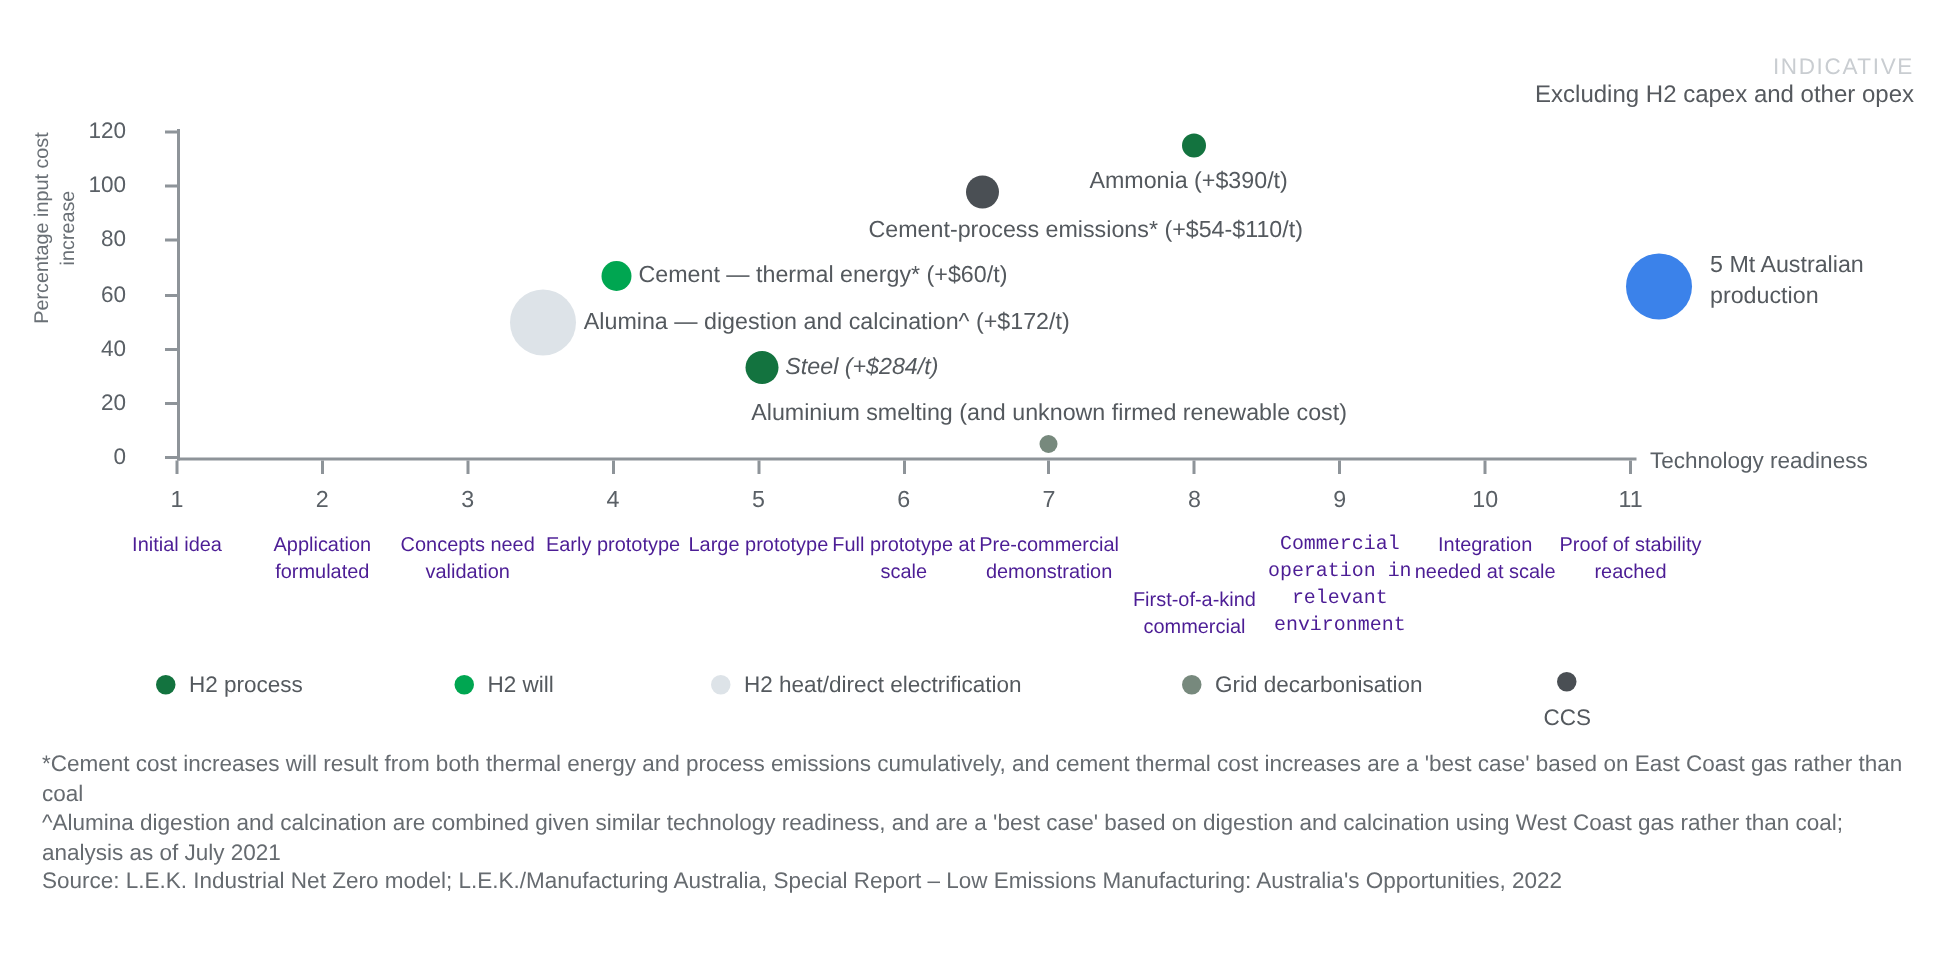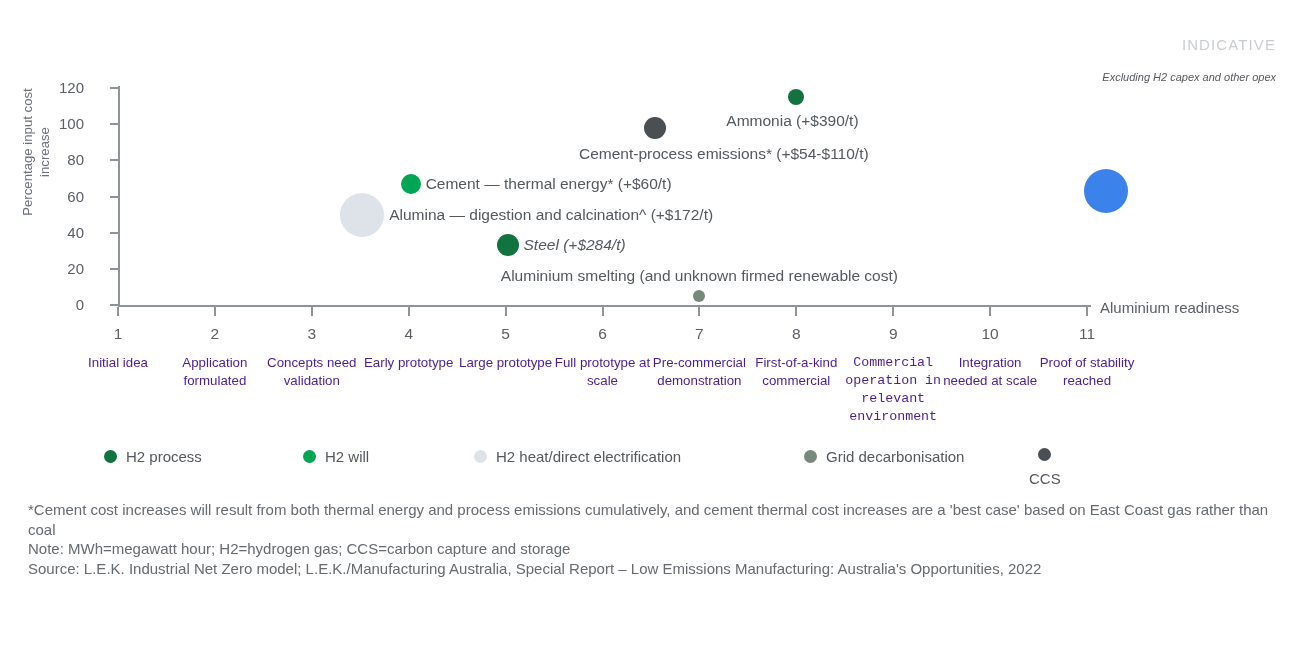--- a/index.html
+++ b/index.html
@@ -29,25 +29,24 @@
     top: 36px;
     font-size: 15px;
     letter-spacing: 1.1px;
     color: #c9cdd1;
     font-weight: 400;
     text-align: right;
   }
   #subtitle-note {
     position: absolute;
     right: 24px;
-    top: 71px;
-    font-size: 11px;
+    top: 55px;
+    font-size: 16px;
     color: #55595e;
     text-align: right;
-    font-style: italic;
   }
 
   
   .axis-line {
     position: absolute;
     background: #8e9499;
   }
   #y-axis-line {
     left: 118px;
     top: 86px;
@@ -204,21 +203,21 @@
 
 <div class="stage">
 
   <div id="indicative-label">INDICATIVE</div>
   <div id="subtitle-note">Excluding H2 capex and other opex</div>
 
   <div id="y-axis-line" class="axis-line"></div>
   <div id="x-axis-line" class="axis-line"></div>
 
   <div id="y-axis-title">Percentage input cost increase</div>
-  <div id="x-axis-title">Aluminium readiness</div>
+  <div id="x-axis-title">Technology readiness</div>
 
   <div id="y-ticks-layer">
       <div class="y-tick" style="top: 87px;"></div>
       <div class="y-tick-label" style="top: 88px;">120</div>
       <div class="y-tick" style="top: 123.167px;"></div>
       <div class="y-tick-label" style="top: 124.167px;">100</div>
       <div class="y-tick" style="top: 159.333px;"></div>
       <div class="y-tick-label" style="top: 160.333px;">80</div>
       <div class="y-tick" style="top: 195.5px;"></div>
       <div class="y-tick-label" style="top: 196.5px;">60</div>
@@ -246,21 +245,21 @@
       <div class="x-num" style="left: 505.6px;">5</div>
       <div class="x-desc" style="left: 505.6px;">Large prototype</div>
       <div class="x-tick" style="left: 601.5px;"></div>
       <div class="x-num" style="left: 602.5px;">6</div>
       <div class="x-desc" style="left: 602.5px;">Full prototype at scale</div>
       <div class="x-tick" style="left: 698.4px;"></div>
       <div class="x-num" style="left: 699.4px;">7</div>
       <div class="x-desc" style="left: 699.4px;">Pre-commercial demonstration</div>
       <div class="x-tick" style="left: 795.3px;"></div>
       <div class="x-num" style="left: 796.3px;">8</div>
-      <div class="x-desc" style="left: 796.3px;">First-of-a-kind commercial</div>
+      <div class="x-desc" style="left: 796.3px; margin-top: 37px;">First-of-a-kind commercial</div>
       <div class="x-tick" style="left: 892.2px;"></div>
       <div class="x-num" style="left: 893.2px;">9</div>
       <div class="x-desc" style="left: 893.2px; font-family: Liberation Mono, monospace;">Commercial operation in relevant environment</div>
       <div class="x-tick" style="left: 989.1px;"></div>
       <div class="x-num" style="left: 990.1px;">10</div>
       <div class="x-desc" style="left: 990.1px;">Integration needed at scale</div>
       <div class="x-tick" style="left: 1086px;"></div>
       <div class="x-num" style="left: 1087px;">11</div>
       <div class="x-desc" style="left: 1087px;">Proof of stability reached</div>
     </div>
@@ -273,43 +272,44 @@
       <div class="bubble-label" style="left: 425.638px; top: 173.842px;">Cement — thermal energy* (+$60/t)</div>
       <div class="bubble" title="Alumina — digestion and calcination^ (+$172/t)" style="left: 340.188px; top: 192.583px; width: 44px; height: 44px; background: rgb(221, 227, 232);"></div>
       <div class="bubble-label" style="left: 389.188px; top: 204.583px;">Alumina — digestion and calcination^ (+$172/t)</div>
       <div class="bubble" title="Steel (+$284/t)" style="left: 496.538px; top: 234.325px; width: 22px; height: 22px; background: rgb(19, 115, 63);"></div>
       <div class="bubble-label" style="left: 523.538px; top: 235.325px; font-style: italic;">Steel (+$284/t)</div>
       <div class="bubble" title="Aluminium smelting (and unknown firmed renewable cost)" style="left: 693.4px; top: 289.958px; width: 12px; height: 12px; background: rgb(119, 137, 125);"></div>
       <div class="bubble-label below-center" style="left: 699.4px; top: 265.958px;">Aluminium smelting (and unknown firmed renewable cost)</div>
     </div>
 
   <div id="ref-bubble"></div>
+  <div id="ref-bubble-label">5 Mt Australian production</div>
 
   <div id="legend">
       <div class="legend-item" style="left: 0px; top: 0px;">
         <span class="legend-dot" style="background: rgb(19, 115, 63);"></span>
         <span>H2 process</span>
       </div>
       <div class="legend-item" style="left: 199px; top: 0px;">
         <span class="legend-dot" style="background: rgb(0, 166, 81);"></span>
         <span>H2 will</span>
       </div>
       <div class="legend-item" style="left: 370px; top: 0px;">
         <span class="legend-dot" style="background: rgb(221, 227, 232);"></span>
         <span>H2 heat/direct electrification</span>
       </div>
-      <div class="legend-item" style="left: 700px; top: 0px;">
+      <div class="legend-item" style="left: 684px; top: 0px;">
         <span class="legend-dot" style="background: rgb(119, 137, 125);"></span>
         <span>Grid decarbonisation</span>
       </div>
       <div class="legend-item" style="left: 925px; top: 0px; flex-direction: column;">
         <span class="legend-dot" style="background: rgb(74, 79, 84);"></span>
         <span>CCS</span>
       </div>
     </div>
 
   <div id="footnotes">
       <p>*Cement cost increases will result from both thermal energy and process emissions cumulatively, and cement thermal cost increases are a 'best case' based on East Coast gas rather than coal</p>
-      <p>Note: MWh=megawatt hour; H2=hydrogen gas; CCS=carbon capture and storage</p>
+      <p>^Alumina digestion and calcination are combined given similar technology readiness, and are a 'best case' based on digestion and calcination using West Coast gas rather than coal; analysis as of July 2021</p>
       <p>Source: L.E.K. Industrial Net Zero model; L.E.K./Manufacturing Australia, Special Report – Low Emissions Manufacturing: Australia's Opportunities, 2022</p>
     </div>
 
 </div>
 
 </body></html>

